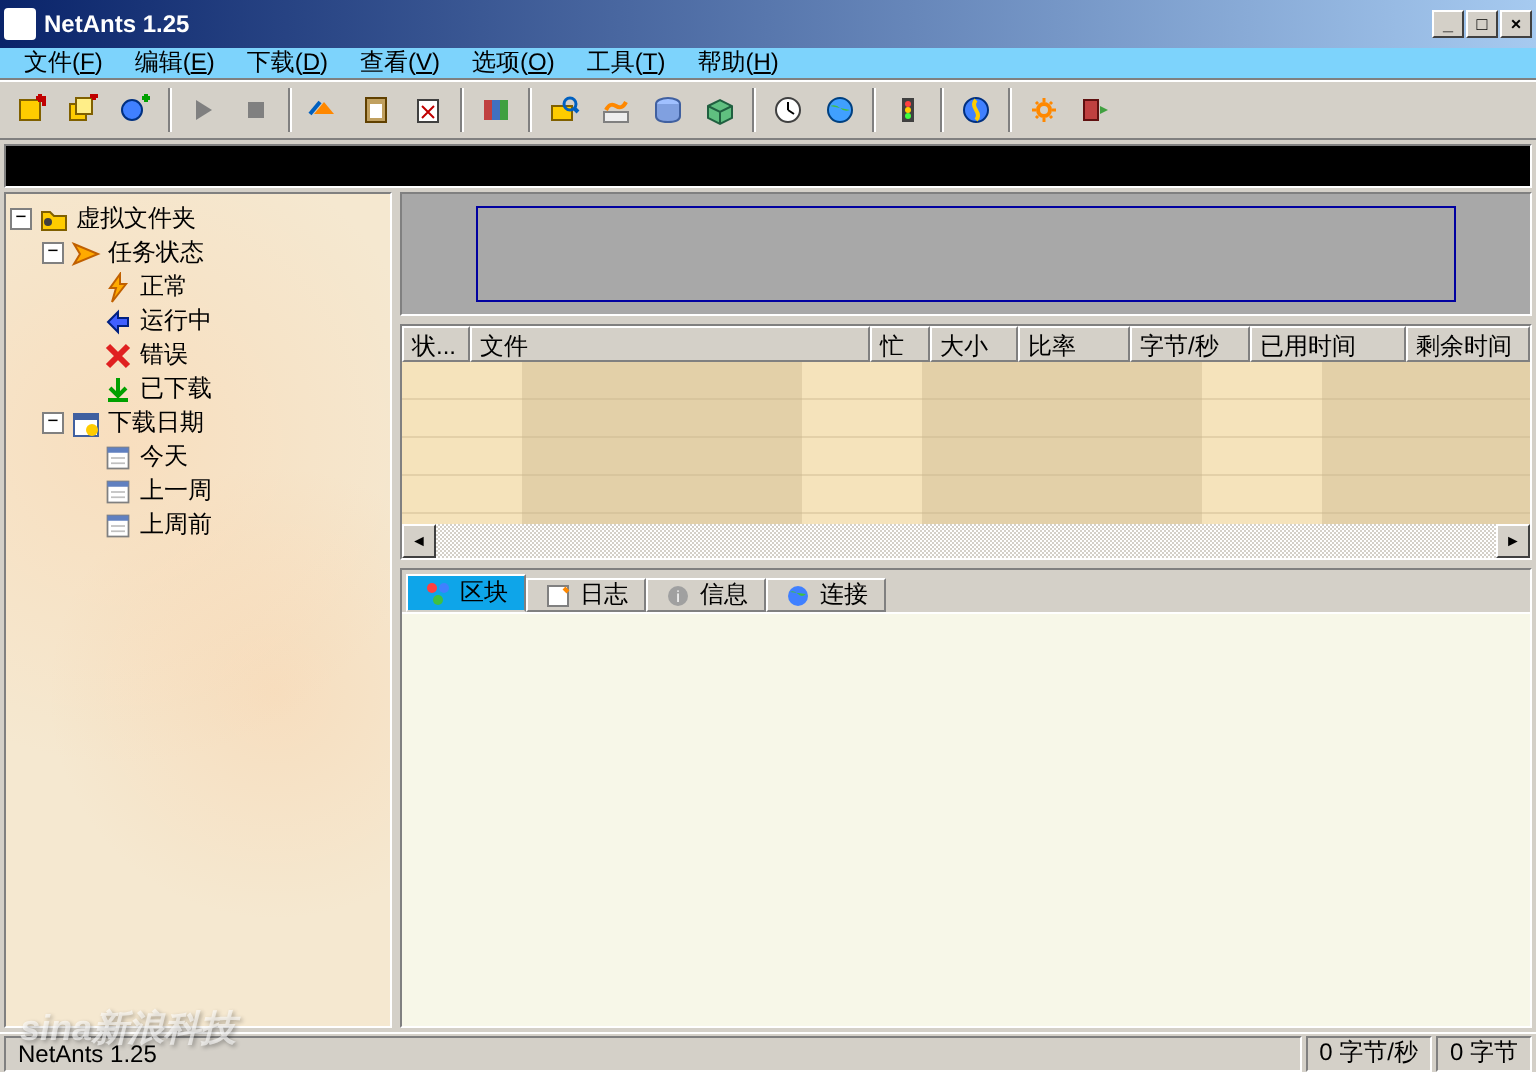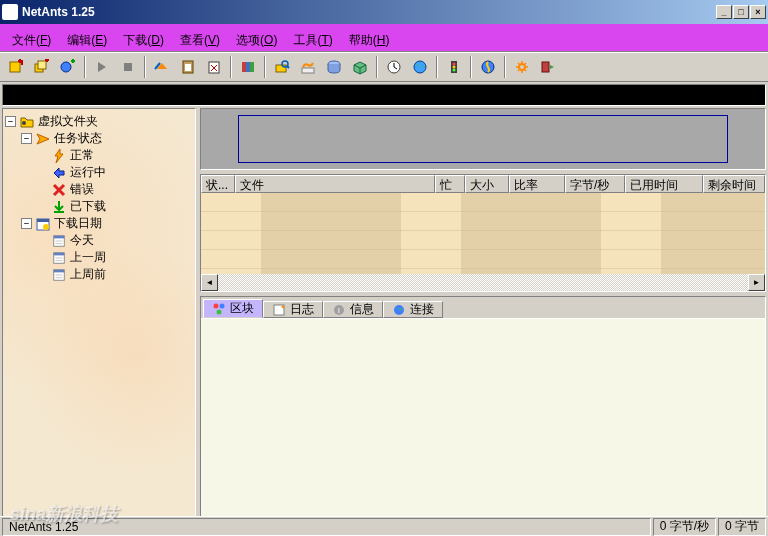--- a/index.html
+++ b/index.html
@@ -6,21 +6,21 @@
 body { font-family: "SimSun", "宋体", sans-serif; font-size: 12px; background: #d4d0c8; width: 768px; height: 536px; overflow: hidden; position: relative; }
 
 
 .titlebar { height: 24px; background: linear-gradient(to right, #0a246a 0%, #a6caf0 100%); display: flex; align-items: center; padding: 0 2px; color: #fff; font-weight: bold; }
 .titlebar-icon { width: 16px; height: 16px; margin-right: 4px; background: #fff; border-radius: 2px; }
 .titlebar-text { flex: 1; font-size: 12px; }
 .window-controls { display: flex; gap: 1px; }
 .window-btn { width: 16px; height: 14px; background: #d4d0c8; border: 1px solid; border-color: #fff #404040 #404040 #fff; display: flex; align-items: center; justify-content: center; font-size: 9px; color: #000; cursor: pointer; font-family: sans-serif; }
 
 
-.menubar { height: 28px; background: #d946ef; display: flex; align-items: flex-end; padding: 0 4px; border-bottom: 1px solid #808080; }
+.menubar { height: 16px; background: #7dd3fc; display: flex; align-items: center; padding: 0 4px; border-bottom: 1px solid #808080; }
 .menu-item { padding: 2px 8px; cursor: pointer; }
 .menu-key { text-decoration: underline; }
 
 
 .toolbar { height: 30px; background: #d4d0c8; display: flex; align-items: center; padding: 2px 4px; border-top: 1px solid #fff; border-bottom: 1px solid #808080; gap: 2px; }
 .tbar-btn { width: 24px; height: 24px; display: flex; align-items: center; justify-content: center; cursor: pointer; border: 1px solid transparent; }
 .tbar-sep { width: 2px; height: 22px; border-left: 1px solid #808080; border-right: 1px solid #fff; margin: 0 2px; }
 .tbar-btn svg { width: 16px; height: 16px; }
 
 
@@ -47,21 +47,21 @@
 .list-col { border: 1px solid; border-color: #fff #808080 #808080 #fff; padding: 1px 4px; font-size: 12px; overflow: hidden; cursor: pointer; }
 .list-body { flex: 1; background: #f5e3bb; position: relative; }
 .list-body::before { content: ''; position: absolute; inset: 0; background-image: linear-gradient(to bottom, transparent 18px, rgba(200,180,140,0.4) 18px, rgba(200,180,140,0.4) 19px), linear-gradient(to right, transparent 60px, rgba(200,180,140,0.4) 60px, rgba(200,180,140,0.4) 61px); background-size: 100% 19px, 200px 100%; }
 .hscroll { height: 17px; background: #d4d0c8; display: flex; }
 .scroll-btn { width: 17px; height: 17px; background: #d4d0c8; border: 1px solid; border-color: #fff #404040 #404040 #fff; display: flex; align-items: center; justify-content: center; font-size: 8px; }
 .scroll-track { flex: 1; background: repeating-conic-gradient(#d4d0c8 0 25%, #fff 0 50%) 0 0/2px 2px; }
 
 .tabs-area { flex: 1; border: 1px solid; border-color: #808080 #fff #fff #808080; background: #f5f5dc; display: flex; flex-direction: column; }
 .tabs-bar { display: flex; background: #d4d0c8; height: 22px; border-bottom: 1px solid #fff; padding-top: 2px; padding-left: 2px; }
 .tab { display: flex; align-items: center; padding: 2px 8px; border: 1px solid; border-color: #fff #808080 transparent #fff; background: #d4d0c8; margin-right: 0; cursor: pointer; gap: 4px; font-size: 12px; }
-.tab.active { background: #c4b5fd; border-bottom-color: #d4d0c8; position: relative; z-index: 1; }
+.tab.active { background: #0ea5e9; border-bottom-color: #d4d0c8; position: relative; z-index: 1; }
 .tab:not(.active) { margin-top: 2px; border-color: #fff #808080 #808080 #fff; }
 .tab-icon { width: 14px; height: 14px; }
 .tab-content { flex: 1; background: #f7f7e8; }
 
 
 .statusbar { position: absolute; bottom: 0; left: 0; right: 0; height: 20px; background: #d4d0c8; display: flex; align-items: center; padding: 1px 2px; border-top: 1px solid #fff; gap: 2px; }
 .status-cell { border: 1px solid; border-color: #808080 #fff #fff #808080; padding: 1px 6px; height: 18px; display: flex; align-items: center; font-size: 12px; }
 .status-main { flex: 1; }
 
 .watermark { position: absolute; bottom: 10px; left: 10px; color: rgba(255,255,255,0.6); font-size: 18px; font-weight: bold; font-style: italic; pointer-events: none; text-shadow: 1px 1px 2px rgba(0,0,0,0.3); font-family: Arial; }

